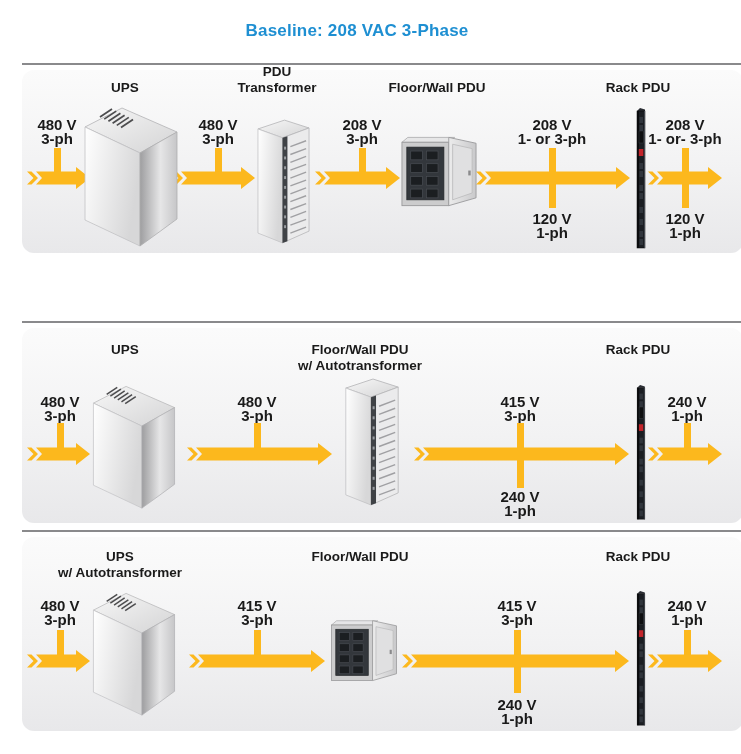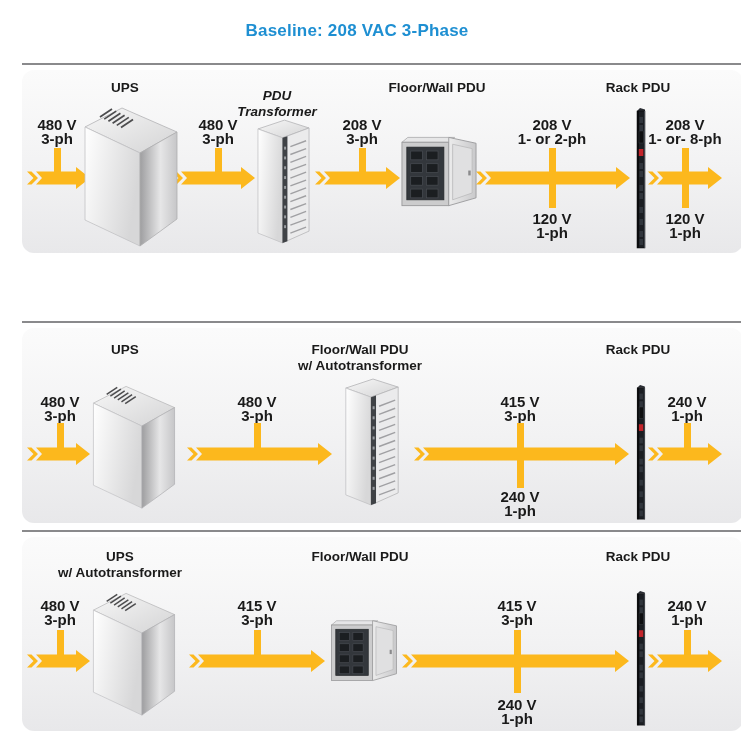--- a/index.html
+++ b/index.html
@@ -130,40 +130,40 @@
       </symbol>
     </defs>
   </svg>
 
   <div class="title" style="top:21px;width:690px;">Baseline: 208 VAC 3-Phase</div>
   <div class="rule" style="top:63px;"></div>
   <div class="panel" style="top:70px;height:183px;"></div>
 
   <div class="eq-label" style="left:23px;top:80px;">
     <span>UPS</span></div>
-  <div class="eq-label" style="left:175px;top:88px;font-style:italic;">
+  <div class="eq-label" style="left:175px;top:64px;">
     <span>PDU</span><br>
     <span>Transformer</span></div>
   <div class="eq-label" style="left:335px;top:80px;">
     <span>Floor/Wall PDU</span></div>
   <div class="eq-label" style="left:536px;top:80px;">
     <span>Rack PDU</span></div>
 
   <div class="v-label" style="left:0px;top:118px;">
     <span>480 V</span><br><span>3-ph</span></div>
   <div class="v-label" style="left:161px;top:118px;">
     <span>480 V</span><br><span>3-ph</span></div>
   <div class="v-label" style="left:305px;top:118px;">
     <span>208 V</span><br><span>3-ph</span></div>
   <div class="v-label" style="left:495px;top:118px;">
-    <span>208 V</span><br><span>1- or 2-ph</span></div>
+    <span>208 V</span><br><span>1- or 3-ph</span></div>
   <div class="v-label" style="left:495px;top:212px;">
     <span>120 V</span><br><span>1-ph</span></div>
   <div class="v-label" style="left:628px;top:118px;">
-    <span>208 V</span><br><span>1- or- 8-ph</span></div>
+    <span>208 V</span><br><span>1- or- 3-ph</span></div>
   <div class="v-label" style="left:628px;top:212px;">
     <span>120 V</span><br><span>1-ph</span></div>
 
   <div class="stub" style="left:41.5px;top:148px;height:24px;"></div>
   <div class="stub" style="left:202.5px;top:148px;height:24px;"></div>
   <div class="stub" style="left:346.5px;top:148px;height:24px;"></div>
   <div class="stub" style="left:536.5px;top:148px;height:60px;"></div>
   <div class="stub" style="left:669.5px;top:148px;height:60px;"></div>
 
   <svg class="arrow" style="left:15px;top:166px;" width="63" height="24">

